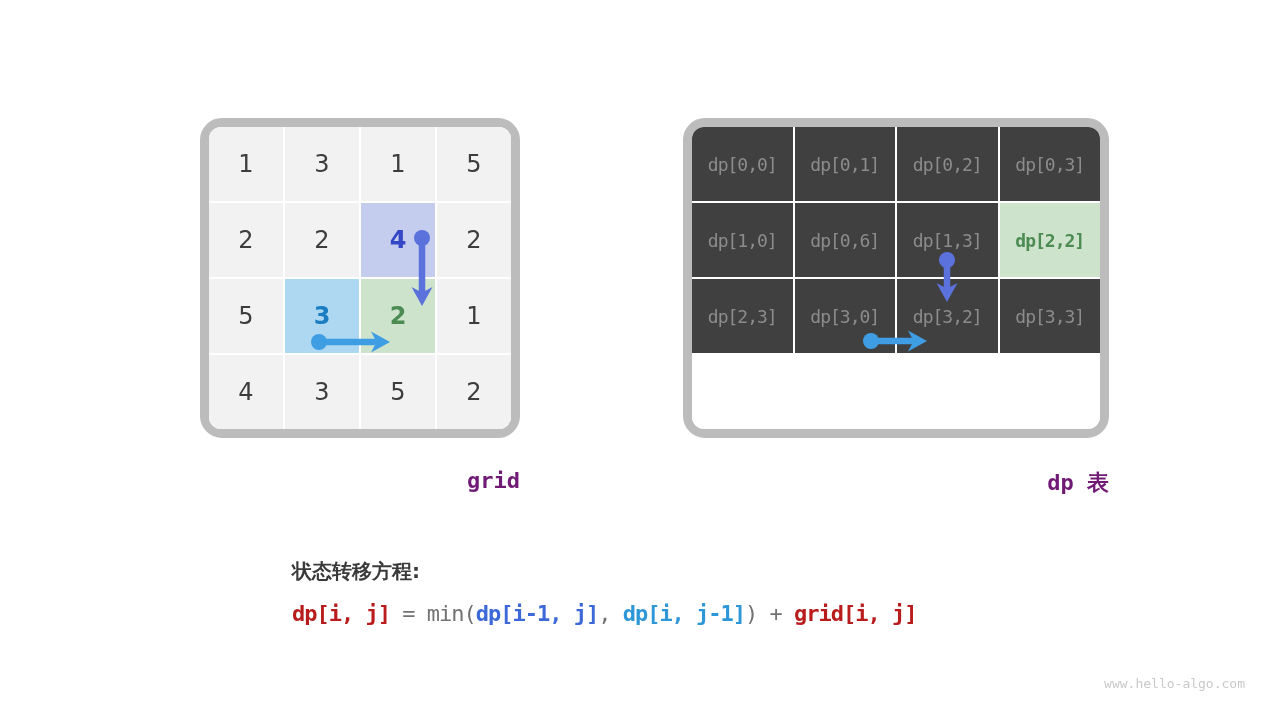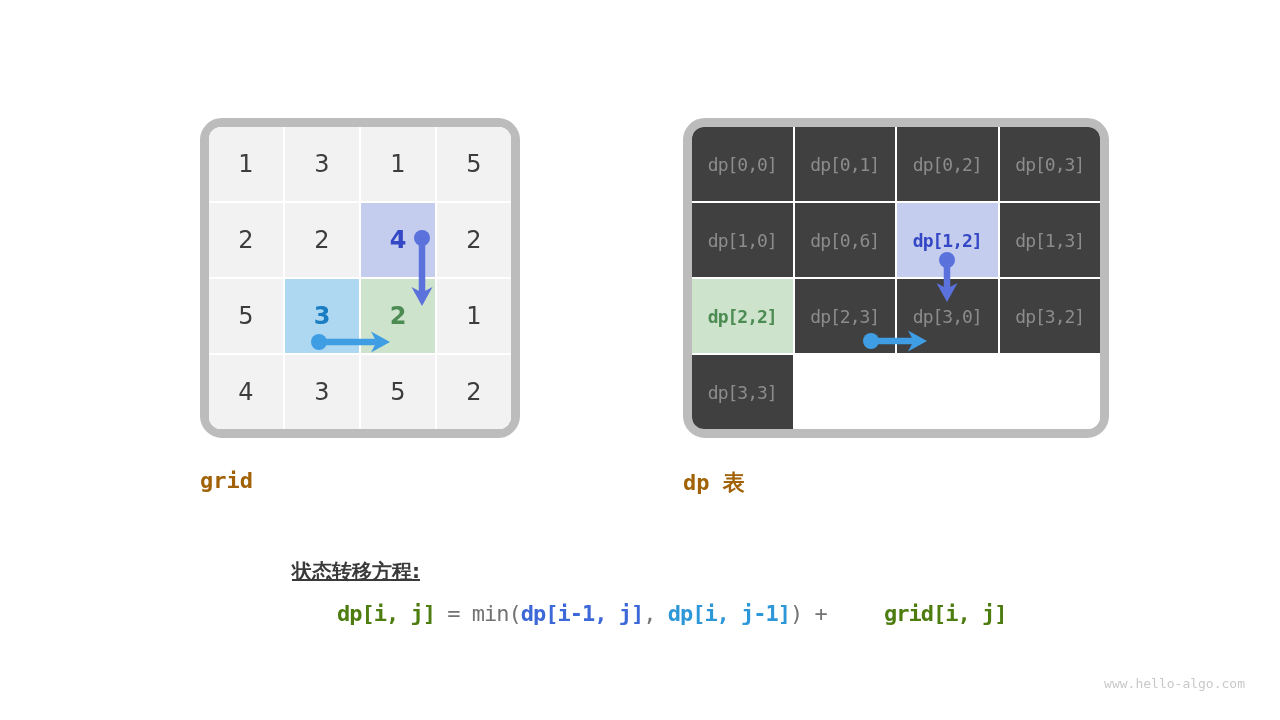--- a/index.html
+++ b/index.html
@@ -21,34 +21,34 @@
     font:24px "DejaVu Sans",sans-serif;color:#3d3d3d;
   }
   .dcell{
     background:#404040;display:flex;align-items:center;justify-content:center;
     font:18px "DejaVu Sans Mono",monospace;color:#8c8c8c;letter-spacing:-1px;
   }
   .hl-p{background:#c5cdee;color:#3448c6;font-weight:bold;}
   .hl-b{background:#aed7f1;color:#1a7dc2;font-weight:bold;}
   .hl-g{background:#cde3cc;color:#4c8c53;font-weight:bold;}
   .caption{
-    position:absolute;text-align:left;
-    font:bold 22px "DejaVu Sans Mono",monospace;color:#a16207;
+    position:absolute;text-align:right;
+    font:bold 22px "DejaVu Sans Mono",monospace;color:#701a75;
   }
   .arrow-layer{position:absolute;left:0;top:0;width:1280px;height:720px;pointer-events:none;}
   .f-heading{
     position:absolute;left:292px;top:558px;
-    font:bold 20px "DejaVu Sans",sans-serif;color:#3a3a3a;text-decoration:underline;
+    font:bold 20px "DejaVu Sans",sans-serif;color:#3a3a3a;
   }
   .f-line{
     position:absolute;left:292px;top:601px;white-space:pre;
     font:bold 22px "DejaVu Sans Mono",monospace;letter-spacing:-1px;
   }
   .fp{font-weight:normal;color:#737373;}
-  .fg{color:#4d7c0f;margin-left:45px;}
+  .fg{color:#b91c1c;}
   .fi{color:#3c68d8;}
   .fb{color:#2e97d8;}
   .watermark{
     position:absolute;right:35px;top:676px;
     font:13px "DejaVu Sans Mono",monospace;color:#c9c9c9;margin-left:16px;
   }
 </style>
 </head>
 <body>
 
@@ -74,21 +74,20 @@
 </div>
 
 <div class="grid-box" style="left:683px;top:118px;width:426px;height:320px">
   <div class="grid-inner">
     <div class="dcell">dp[0,0]</div>
     <div class="dcell">dp[0,1]</div>
     <div class="dcell">dp[0,2]</div>
     <div class="dcell">dp[0,3]</div>
     <div class="dcell">dp[1,0]</div>
     <div class="dcell">dp[0,6]</div>
-    <div class="dcell hl-p">dp[1,2]</div>
     <div class="dcell">dp[1,3]</div>
     <div class="dcell hl-g">dp[2,2]</div>
     <div class="dcell">dp[2,3]</div>
     <div class="dcell">dp[3,0]</div>
     <div class="dcell">dp[3,2]</div>
     <div class="dcell">dp[3,3]</div>
   </div>
 </div>
 
 <svg class="arrow-layer" viewBox="0 0 1280 720">

